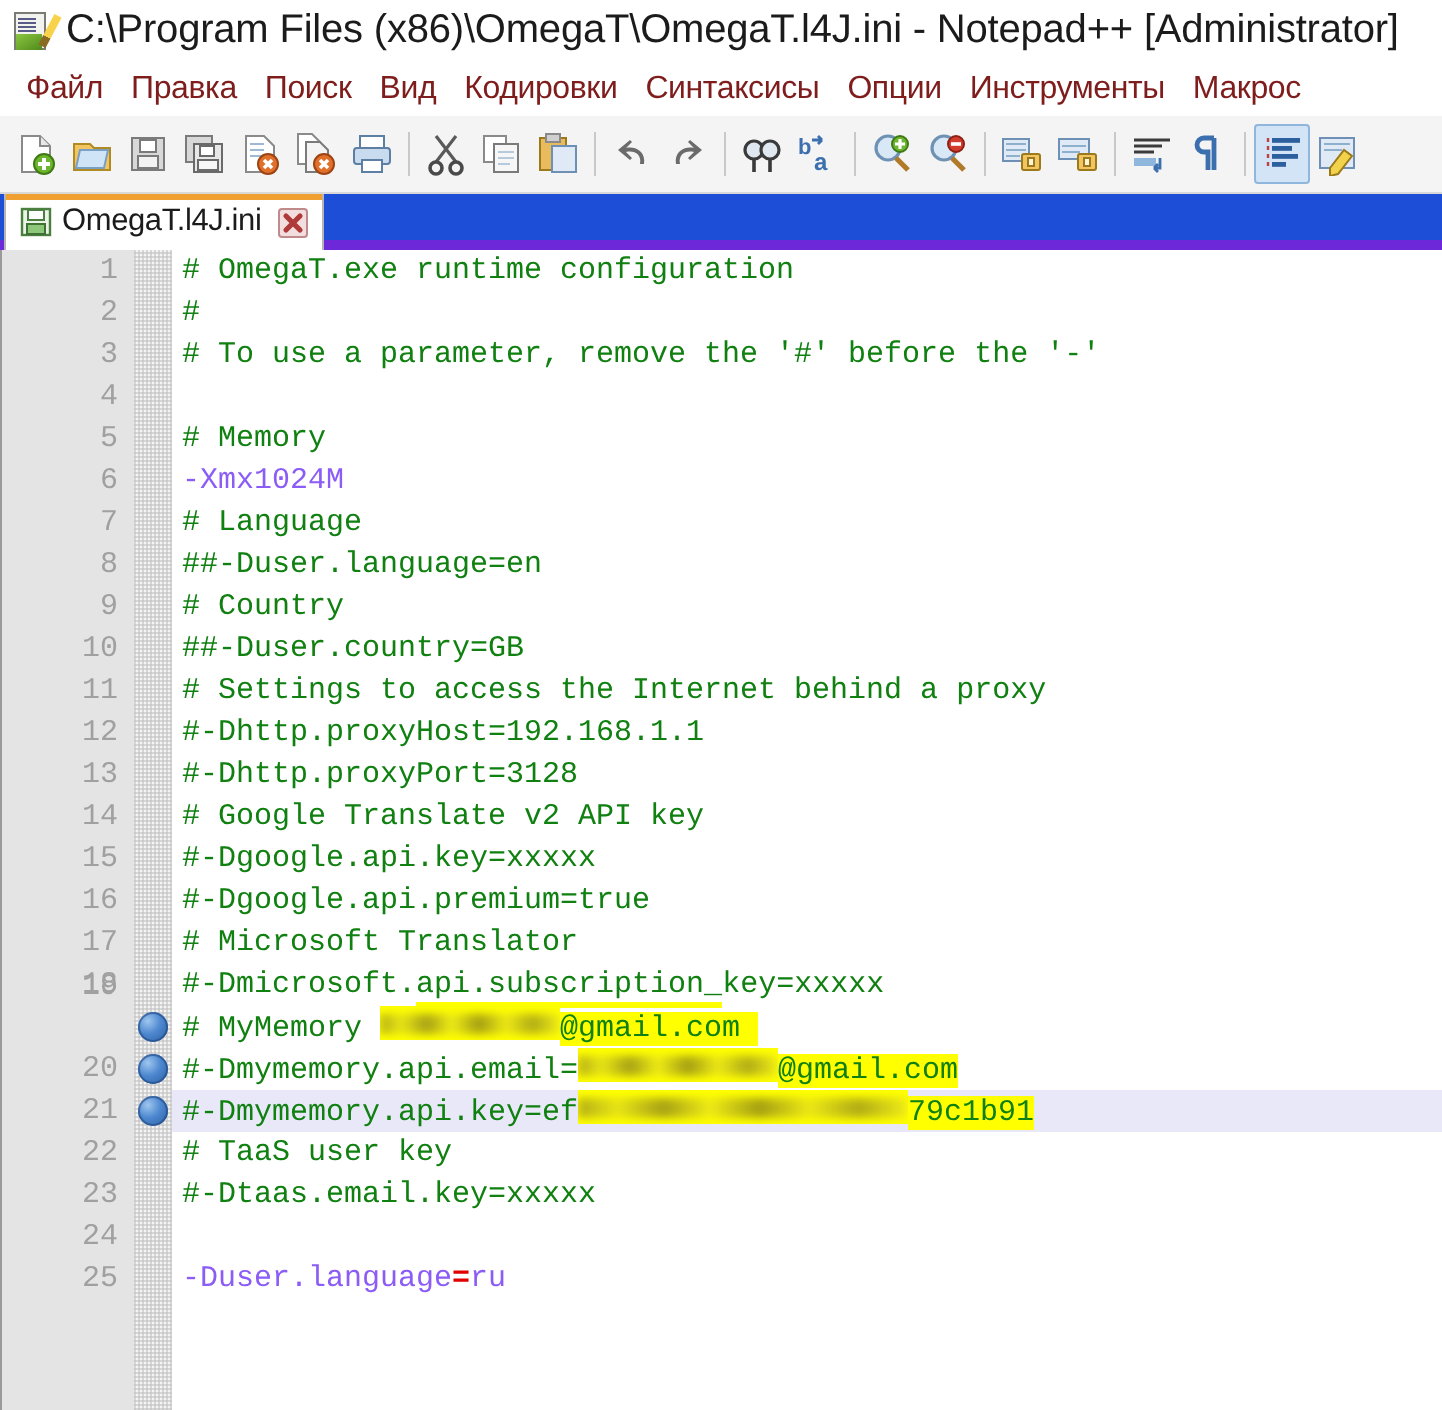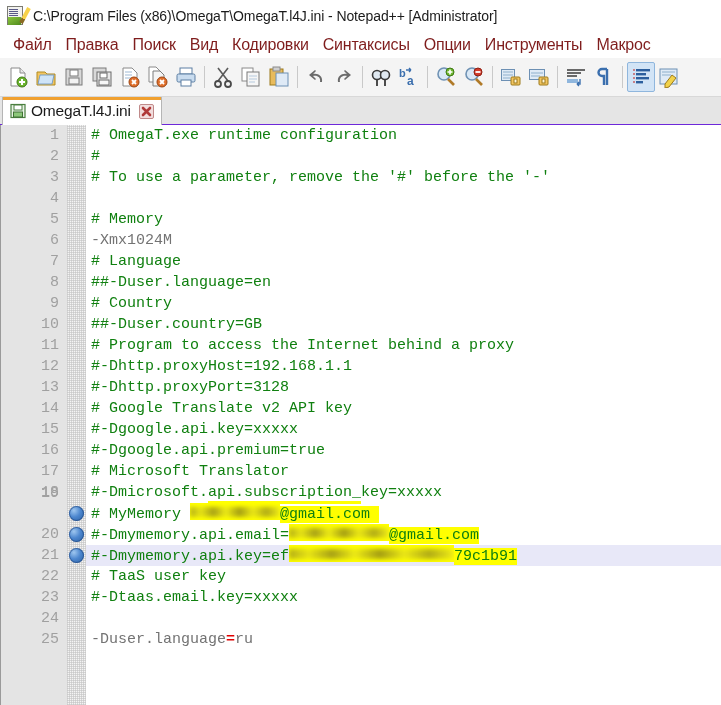--- a/index.html
+++ b/index.html
@@ -52,21 +52,21 @@
     background: linear-gradient(to bottom right, #8dc63f, #4f8a1c);
   }
   .app-icon .pencil {
     position: absolute;
     right: -1px; top: 1px;
     width: 4px; height: 17px;
     background: linear-gradient(to bottom, #f7d24a 0 70%, #8a6a22 70% 100%);
     transform: rotate(28deg);
   }
   .title-text {
-    font-size: 14px;
+    font-size: 20px;
     color: #1b1b1b;
     white-space: nowrap;
     letter-spacing: -0.1px;
   }
 
   
   .menubar {
     height: 27px;
     background: #ffffff;
     display: flex;
@@ -114,22 +114,22 @@
     width: 1px; height: 22px;
     background: #c9c9c9;
     margin: 0 4px;
     flex: 0 0 auto;
   }
   .tb-btn svg { display: block; }
 
   
   .tabbar {
     height: 28px;
-    background: #e5e5e5;
-    border-bottom: 1px solid #6d28d9;
+    background: #1d4ed8;
+    border-bottom: 5px solid #6d28d9;
     position: relative;
     box-sizing: border-box;
   }
   .tab {
     position: absolute;
     left: 2px; top: 0;
     height: 28px;
     background: #ffffff;
     border: 1px solid #b5b5b5;
     border-top: none;
@@ -222,21 +222,21 @@
   .bookmark {
     position: absolute;
     left: 2px;
     width: 15px; height: 15px;
     margin-top: 3px;
     border-radius: 50%;
     background: radial-gradient(circle at 33% 30%, #9ec6ef 0%, #4d87cf 45%, #2a5d9e 100%);
     box-shadow: inset 0 0 0 1px rgba(30,70,130,.6);
   }
   .cmt { color: #108010; }
-  .blk { color: #737373; }
+  .blk { color: #8b5cf6; }
   .op  { color: #e00000; font-weight: bold; }
   .hl  { background: #ffff00; }
   .hl-underline {
     border-bottom: 3px solid #ffff00;
     padding-bottom: 0px;
     margin-top: 28px;
   }
   .redact {
     display: inline-block;
     vertical-align: -2px;
@@ -506,21 +506,21 @@
       <div class="line"><span class="cmt"># OmegaT.exe runtime configuration</span></div>
       <div class="line"><span class="cmt">#</span></div>
       <div class="line"><span class="cmt"># To use a parameter, remove the '#' before the '-'</span></div>
       <div class="line"></div>
       <div class="line"><span class="cmt"># Memory</span></div>
       <div class="line"><span class="blk">-Xmx1024M</span></div>
       <div class="line"><span class="cmt"># Language</span></div>
       <div class="line"><span class="cmt">##-Duser.language=en</span></div>
       <div class="line"><span class="cmt"># Country</span></div>
       <div class="line"><span class="cmt">##-Duser.country=GB</span></div>
-      <div class="line"><span class="cmt"># Program to access the Internet behind a proxy</span></div>
+      <div class="line"><span class="cmt"># Settings to access the Internet behind a proxy</span></div>
       <div class="line"><span class="cmt">#-Dhttp.proxyHost=192.168.1.1</span></div>
       <div class="line"><span class="cmt">#-Dhttp.proxyPort=3128</span></div>
       <div class="line"><span class="cmt"># Google Translate v2 API key</span></div>
       <div class="line"><span class="cmt">#-Dgoogle.api.key=xxxxx</span></div>
       <div class="line"><span class="cmt">#-Dgoogle.api.premium=true</span></div>
       <div class="line"><span class="cmt"># Microsoft Translator</span></div>
       <div class="line"><span class="cmt">#-Dmicrosoft.</span><span class="cmt hl-underline">api.subscription_</span><span class="cmt">key=xxxxx</span></div>
       <div class="line"><span class="cmt"># MyMemory </span><span class="redact" style="width: 90px; height: 17px;"></span><span class="cmt hl">@gmail.com </span></div>
       <div class="line"><span class="cmt">#-Dmymemory.api.email=</span><span class="redact" style="width: 100px; height: 17px;"></span><span class="cmt hl">@gmail.com</span></div>
       <div class="line curline"><span class="cmt">#-Dmymemory.api.key=ef</span><span class="redact" style="width: 165px; height: 17px;"></span><span class="cmt hl">79c1b91</span></div>

